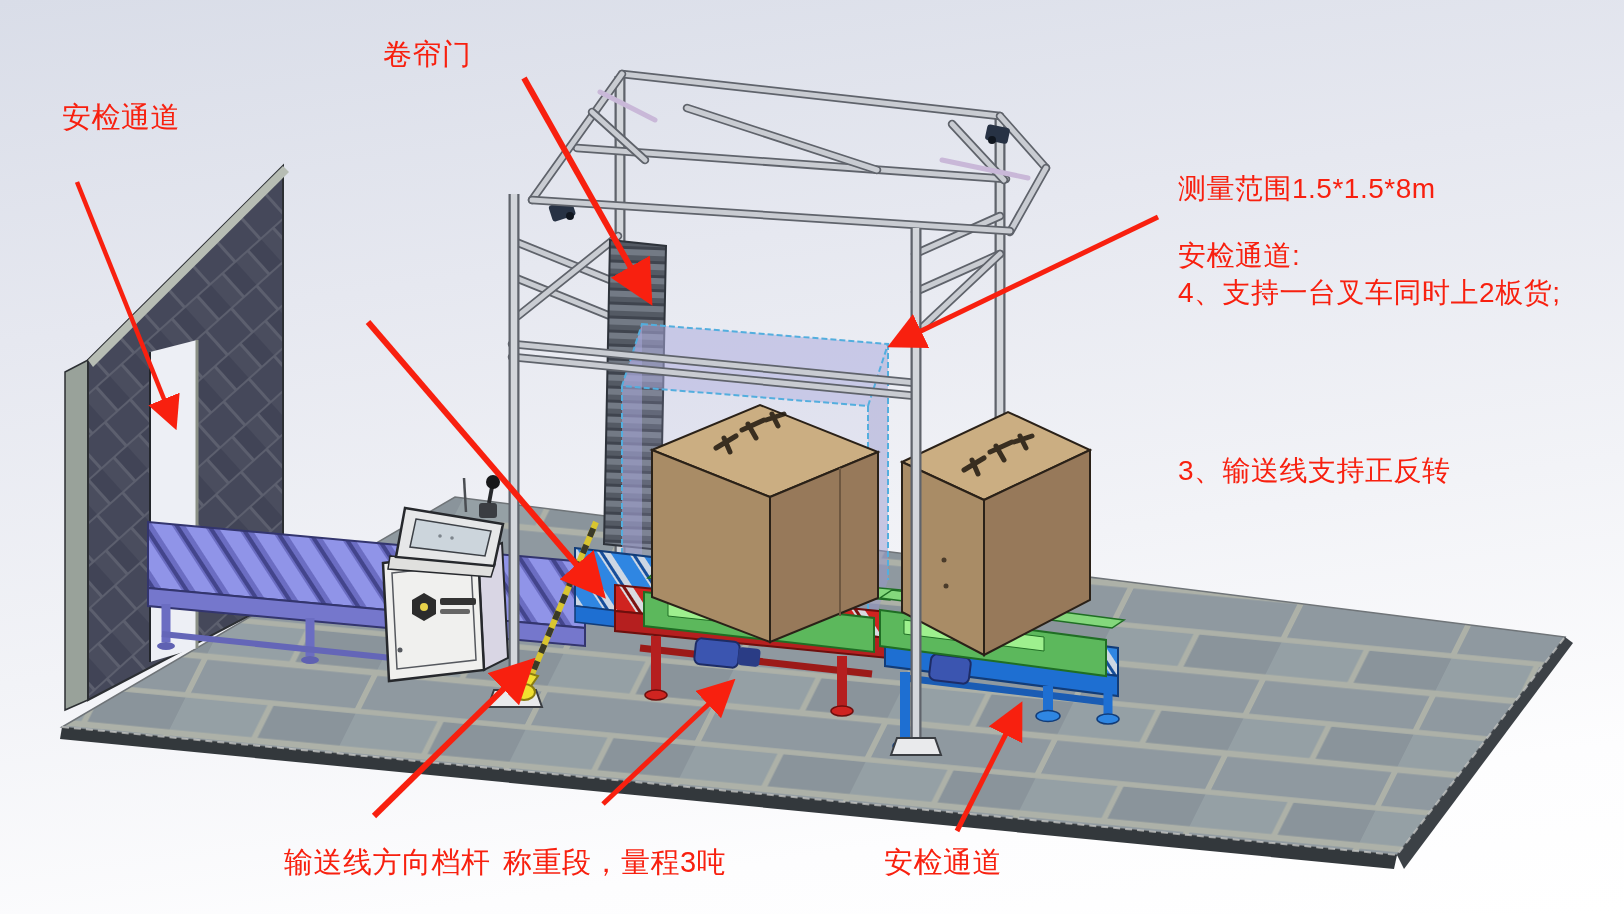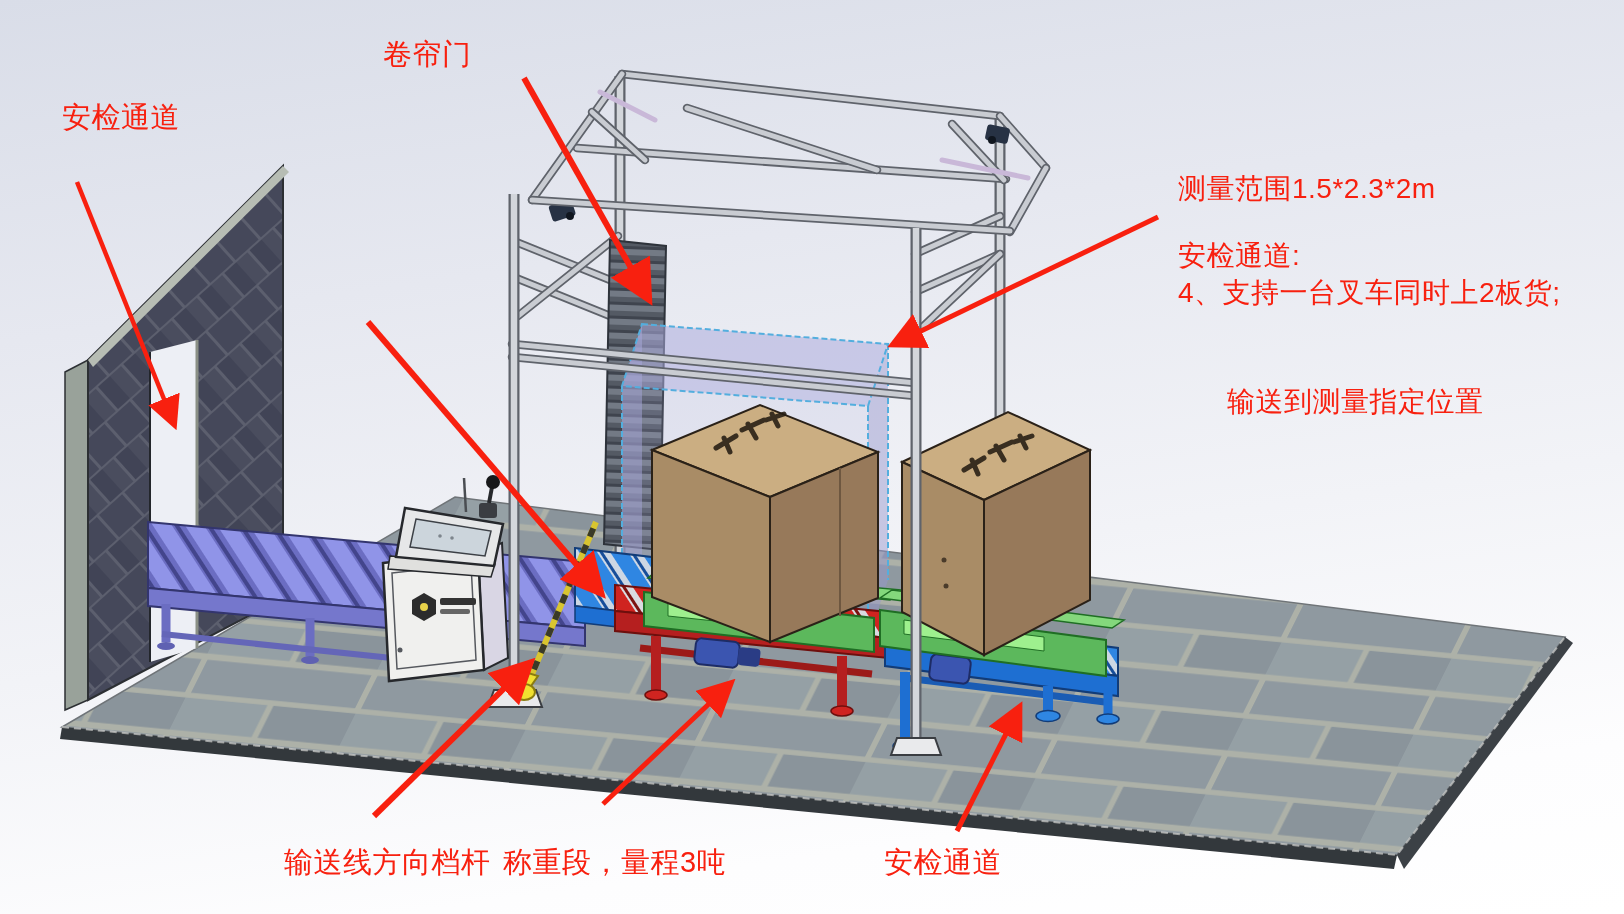--- a/index.html
+++ b/index.html
@@ -289,21 +289,21 @@
     <line class="arrow" x1="368" y1="322" x2="600" y2="592" stroke-width="6" marker-end="url(#ah)"></line>
     <line class="arrow" x1="1158" y1="217" x2="894" y2="344" stroke-width="5" marker-end="url(#ah)"></line>
     <line class="arrow" x1="374" y1="816" x2="529" y2="664" stroke-width="6" marker-end="url(#ah)"></line>
     <line class="arrow" x1="603" y1="804" x2="730" y2="684" stroke-width="5" marker-end="url(#ah)"></line>
     <line class="arrow" x1="957" y1="831" x2="1019" y2="708" stroke-width="5" marker-end="url(#ah)"></line>
   </g>
 </svg>
 
 <div class="lbl big" style="left:62px;top:97px">安检通道</div>
 <div class="lbl big" style="left:383px;top:34px">卷帘门</div>
-<div class="lbl" style="left:1178px;top:169px">测量范围1.5*2.3*2m</div>
+<div class="lbl" style="left:1178px;top:169px">测量范围1.5*1.5*8m</div>
 <div class="lbl" style="left:1178px;top:236px">安检通道:</div>
 <div class="lbl" style="left:1178px;top:273px">4、支持一台叉车同时上2板货;</div>
-<div class="lbl" style="left:1227px;top:382px">输送到测量指定位置</div>
+<div class="lbl" style="left:1178px;top:451px">3、输送线支持正反转</div>
 <div class="lbl big" style="left:284px;top:842px">输送线方向档杆</div>
 <div class="lbl big" style="left:503px;top:842px">称重段，量程3吨</div>
 <div class="lbl big" style="left:884px;top:842px">安检通道</div>
 
 </div>
 
 </body></html>

